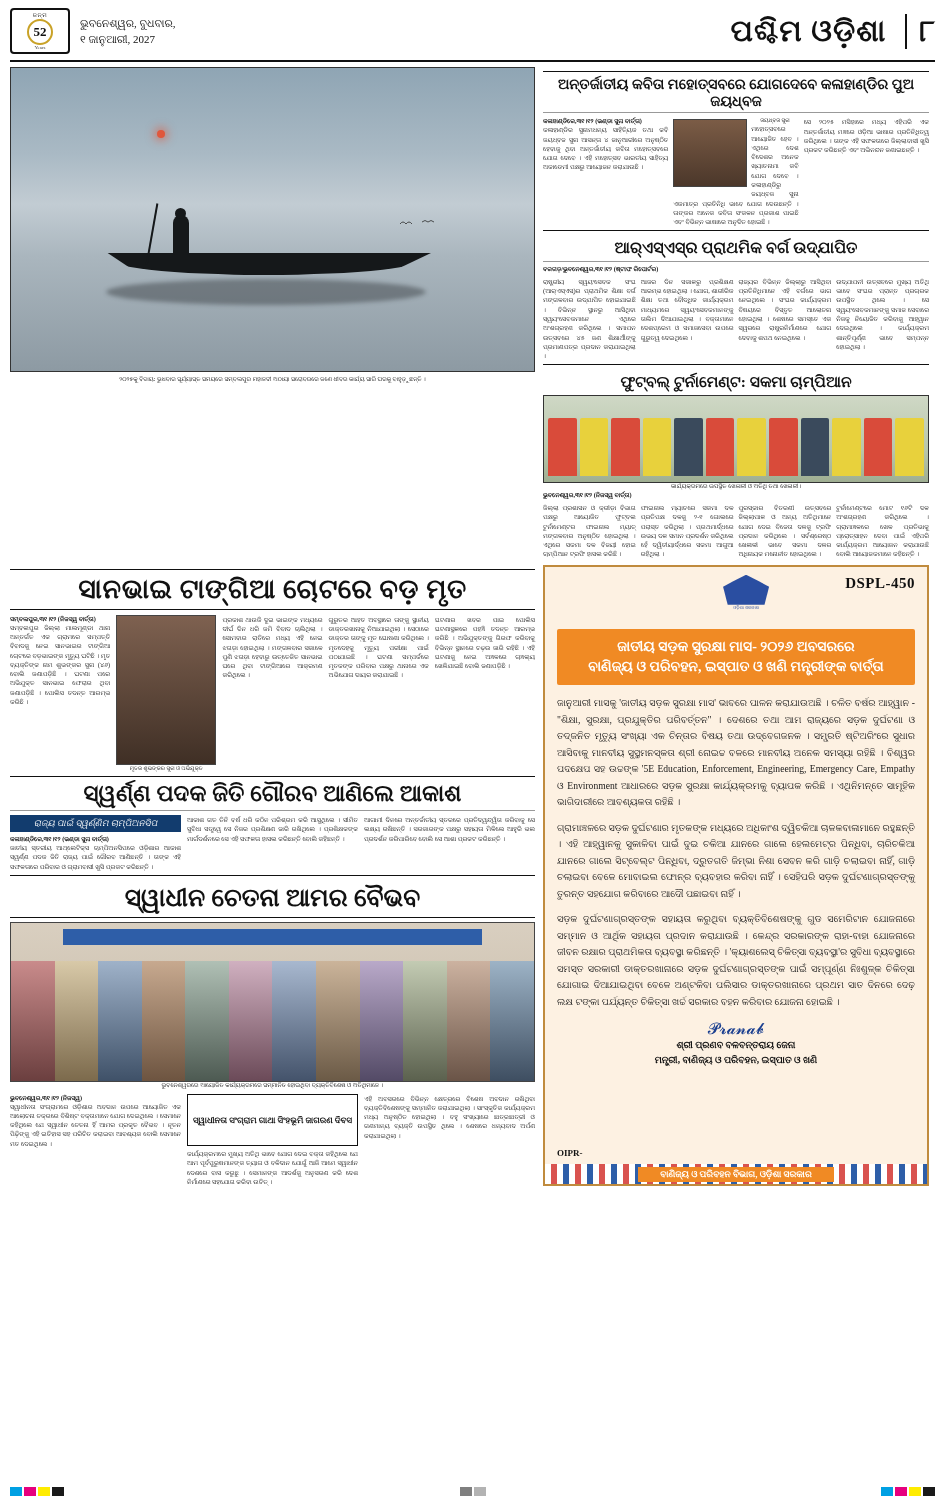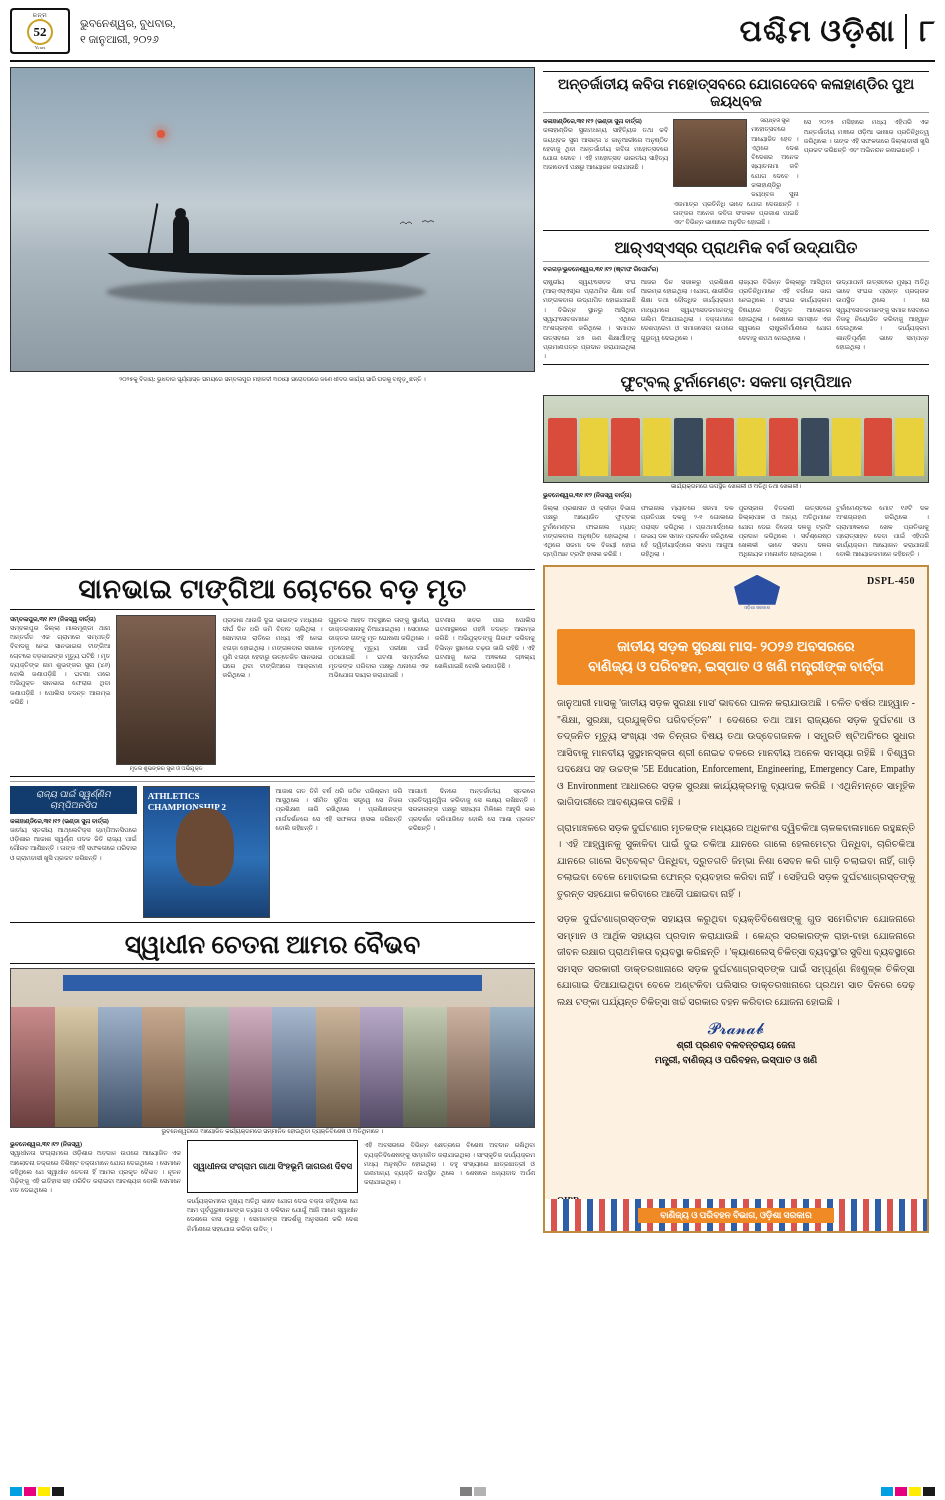--- a/index.html
+++ b/index.html
@@ -24,21 +24,21 @@
     background:#fff; position:relative;
   }
   .logo-badge .top-txt { font-size:6px; letter-spacing:.5px; }
   .logo-badge .circ {
     width:26px;height:26px;border-radius:50%;border:2px solid #c9a227;
     display:flex;align-items:center;justify-content:center;font-weight:bold;font-size:13px;
     background:#fff;color:#111;
   }
   .logo-badge .yrs { font-size:5px; color:#444; }
   .mh-place { font-size:11px; line-height:1.5; }
-  .mh-right { display:flex; align-items:center; gap:10px; }
+  .mh-right { display:flex; align-items:center; gap:19px; }
   .mh-title { font-size:30px; font-weight:bold; letter-spacing:1px; }
   .mh-pageno { font-size:30px; font-weight:bold; border-left:2px solid #111; padding-left:12px; }
 
   
   .hr { border-top:1px solid #111; margin:4px 0; }
   .hl-thin { border-top:1px solid #999; margin:3px 0; }
   .headline { font-weight:bold; text-align:center; line-height:1.15; }
   .col-text { font-size:6.4px; line-height:1.45; text-align:justify; color:#1a1a1a; }
   .byline { font-size:6.2px; font-weight:bold; }
   .caption { font-size:6px; text-align:center; line-height:1.3; }
@@ -103,33 +103,33 @@
   .group-photo .people { position:absolute; bottom:0; left:0; right:0; height:120px; display:flex; }
   .group-photo .pp { flex:1; }
   .boxed-head { border:1px solid #111; font-size:8.5px; text-align:center; font-weight:bold; padding:20px 2px; line-height:1.25; }
 
   
   .ad {
     width:386px; background:#fdf1e2; border:2px solid #c08b3e; position:relative;
     padding:8px 12px 28px 12px;
   }
   .ad-top { display:flex; align-items:flex-start; justify-content:space-between; }
-  .ad-code { font-size:10px; font-weight:bold; letter-spacing:.5px; }
+  .ad-code { font-size:15px; font-weight:bold; letter-spacing:.5px; }
   .ad-emblem { width:46px; height:46px; margin:0 auto; position:relative; }
   .ad-emblem .cap { width:46px;height:30px;background:#2a4ea1; clip-path:polygon(10% 100%,0 40%,22% 22%,50% 0,78% 22%,100% 40%,90% 100%); }
   .ad-emblem .lbl { font-size:4.5px; text-align:center; color:#2a4ea1;}
   .ad-title { background:#f08a24; color:#fff; font-weight:bold; text-align:center;
      font-size:14px; line-height:1.45; padding:8px 6px; margin:8px 0 10px 0; border-radius:2px;}
   .ad-body { font-size:9.6px; line-height:1.72; text-align:justify; color:#1a1a1a; }
   .ad-body p { margin:0 0 9px 0; }
   .sign { text-align:center; }
   .sign .scribble { font-size:16px; color:#1b3f8f; font-family:"DejaVu Serif", serif; }
   .sign .nm { font-size:9.5px; font-weight:bold; line-height:1.5; }
   .oipr { position:absolute; left:12px; bottom:26px; font-size:9px; font-weight:bold;}
-  .ad-footer { position:absolute; left:0; right:0; bottom:0; height:32px;
+  .ad-footer { position:absolute; left:0; right:0; bottom:0; height:20px;
      background:repeating-linear-gradient(90deg,#fff 0 6px,#d9534f 6px 12px,#fff 12px 18px,#2e5ea8 18px 24px);
      display:flex; align-items:center; justify-content:center;margin-top:16px; }
   .ad-footer span { background:#f08a24; color:#fff; font-size:9px; font-weight:bold; padding:2px 22px; }
 
   
   .colorbars { position:absolute; left:10px; right:10px; bottom:4px; display:flex; justify-content:space-between; }
   .cb-group { display:flex; gap:2px; }
   .cb { width:12px; height:9px; }
 </style>
 </head>
@@ -139,21 +139,21 @@
 
   <div class="masthead">
     <div class="mh-left">
       <div class="logo-badge">
         <div class="top-txt">ଜନ୍ମ</div>
         <div class="circ">52</div>
         <div class="yrs">Years</div>
       </div>
       <div class="mh-place">
         <div>ଭୁବନେଶ୍ୱର, ବୁଧବାର,</div>
-        <div>୧ ଜାନୁଆରୀ, ୨୦୨୬</div>
+        <div>୧ ଜାନୁଆରୀ, 2027</div>
       </div>
     </div>
     <div class="mh-right">
       <div class="mh-title">ପଶ୍ଚିମ ଓଡ଼ିଶା</div>
       <div class="mh-pageno">୮</div>
     </div>
   </div>
 
   <div class="top-area">
 
@@ -247,32 +247,27 @@
         <div>
           <div class="portrait"></div>
           <div class="mini-cap">ମୃତକ ଶୁଭଙ୍କର ସୁନା ଓ ଅଭିଯୁକ୍ତ</div>
         </div>
         <div class="col-text">ପ୍ରକାଶ ଥାଉକି ଦୁଇ ଭାଇଙ୍କ ମଧ୍ୟରେ ଦୀର୍ଘ ଦିନ ଧରି ଜମି ବିବାଦ ଚାଲିଥିଲା । ସୋମବାର ରାତିରେ ମଧ୍ୟ ଏହି ନେଇ ଝଗଡ଼ା ହୋଇଥିଲା । ମଙ୍ଗଳବାର ସକାଳେ ପୁଣି ଝଗଡ଼ା ହେବାରୁ ଉତ୍ତେଜିତ ସାନଭାଇ ଘରେ ଥିବା ଟାଙ୍ଗିଆରେ ଆକ୍ରମଣ କରିଥିଲେ ।</div>
         <div class="col-text">ଗୁରୁତର ଆହତ ଅବସ୍ଥାରେ ତାଙ୍କୁ ସ୍ଥାନୀୟ ଡାକ୍ତରଖାନାକୁ ନିଆଯାଇଥିଲା । ସେଠାରେ ଡାକ୍ତର ତାଙ୍କୁ ମୃତ ଘୋଷଣା କରିଥିଲେ । ମୃତଦେହକୁ ମୃତ୍ୟୁ ପରୀକ୍ଷା ପାଇଁ ପଠାଯାଇଛି । ଘଟଣା ସମ୍ପର୍କରେ ମୃତକଙ୍କ ପରିବାର ପକ୍ଷରୁ ଥାନାରେ ଏକ ଅଭିଯୋଗ ଦାୟର କରାଯାଇଛି ।</div>
         <div class="col-text">ଘଟଣାର ଖବର ପାଇ ପୋଲିସ ଘଟଣାସ୍ଥଳରେ ପହଞ୍ଚି ତଦନ୍ତ ଆରମ୍ଭ କରିଛି । ଅଭିଯୁକ୍ତଙ୍କୁ ଗିରଫ କରିବାକୁ ବିଭିନ୍ନ ସ୍ଥାନରେ ଚଢ଼ଉ ଜାରି ରହିଛି । ଏହି ଘଟଣାକୁ ନେଇ ଅଞ୍ଚଳରେ ଚାଞ୍ଚଲ୍ୟ ଖେଳିଯାଇଛି ବୋଲି ଜଣାପଡ଼ିଛି ।</div>
       </div>
 
       <div class="hr"></div>
+      <div class="headline gold-head">ସ୍ୱର୍ଣ୍ଣ ପଦକ ଜିତି ଗୌରବ ଆଣିଲେ ଆକାଶ</div>
       <div class="hl-thin"></div>
       <div class="cols3">
         <div style="flex:1">
           <div class="banner-box">ରାଜ୍ୟ ପାଇଁ ସ୍ୱର୍ଣ୍ଣିମ ଚାମ୍ପିଅନସିପ</div>
           <div class="byline" style="margin-top:3px">କଳାହାଣ୍ଡିରେ,୩୧।୧୨ (ଭଣ୍ଡା ସୁନା ବାର୍ତ୍ତା)</div>
           <div class="col-text">ଜାତୀୟ ସ୍ତରୀୟ ଆଥ୍‌ଲେଟିକ୍ସ ଚାମ୍ପିଅନସିପରେ ଓଡ଼ିଶାର ଆକାଶ ସ୍ୱର୍ଣ୍ଣ ପଦକ ଜିତି ରାଜ୍ୟ ପାଇଁ ଗୌରବ ଆଣିଛନ୍ତି । ତାଙ୍କ ଏହି ସଫଳତାରେ ପରିବାର ଓ ଗ୍ରାମବାସୀ ଖୁସି ପ୍ରକଟ କରିଛନ୍ତି ।</div>
-        </div>
-        <div style="flex:1">
-          <div class="athlete-photo">
-            <div style="position:absolute;top:4px;left:4px;right:4px;color:#fff;font-size:9px;font-weight:bold;line-height:1.2">ATHLETICS CHAMPIONSHIP 2</div>
-            <div class="face"></div>
-          </div>
         </div>
         <div style="flex:1" class="col-text">ଆକାଶ ଗତ ତିନି ବର୍ଷ ଧରି କଠିନ ପରିଶ୍ରମ କରି ଆସୁଥିଲେ । ସୀମିତ ସୁବିଧା ସତ୍ତ୍ୱେ ସେ ନିଜର ପ୍ରଶିକ୍ଷଣ ଜାରି ରଖିଥିଲେ । ପ୍ରଶିକ୍ଷକଙ୍କ ମାର୍ଗଦର୍ଶନରେ ସେ ଏହି ସଫଳତା ହାସଲ କରିଛନ୍ତି ବୋଲି କହିଛନ୍ତି ।</div>
         <div style="flex:1" class="col-text">ଆଗାମୀ ଦିନରେ ଅନ୍ତର୍ଜାତୀୟ ସ୍ତରରେ ପ୍ରତିଦ୍ୱନ୍ଦ୍ୱିତା କରିବାକୁ ସେ ଲକ୍ଷ୍ୟ ରଖିଛନ୍ତି । ସରକାରଙ୍କ ପକ୍ଷରୁ ସହାୟତା ମିଳିଲେ ଆହୁରି ଭଲ ପ୍ରଦର୍ଶନ କରିପାରିବେ ବୋଲି ସେ ଆଶା ପ୍ରକଟ କରିଛନ୍ତି ।</div>
       </div>
 
       <div class="hr"></div>
       <div class="headline swadhin-head">ସ୍ୱାଧୀନ ଚେତନା ଆମର ବୈଭବ</div>
       <div class="hr"></div>
       <div class="group-photo">
         <div class="banner"></div>

